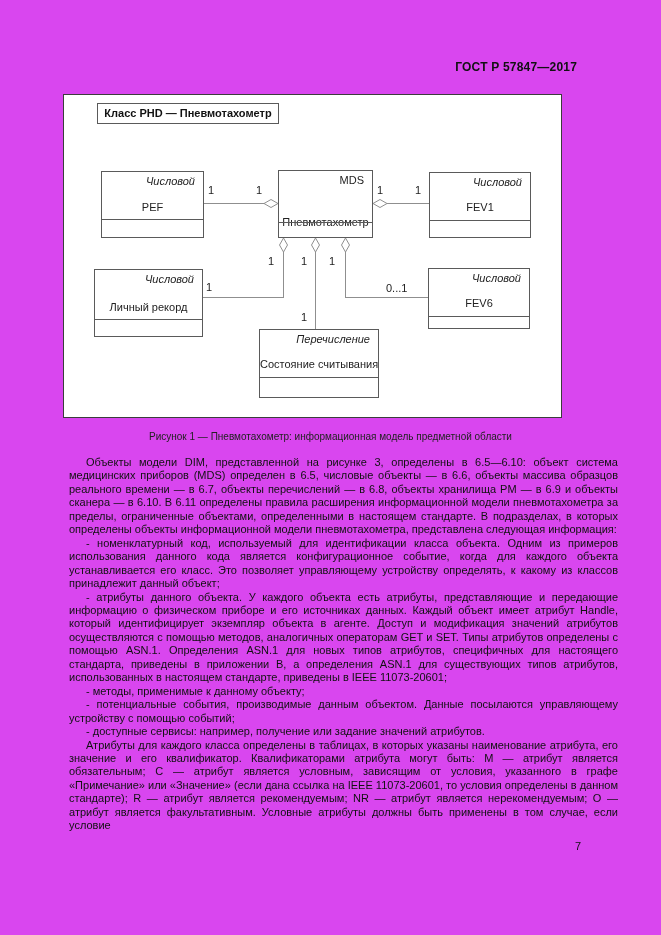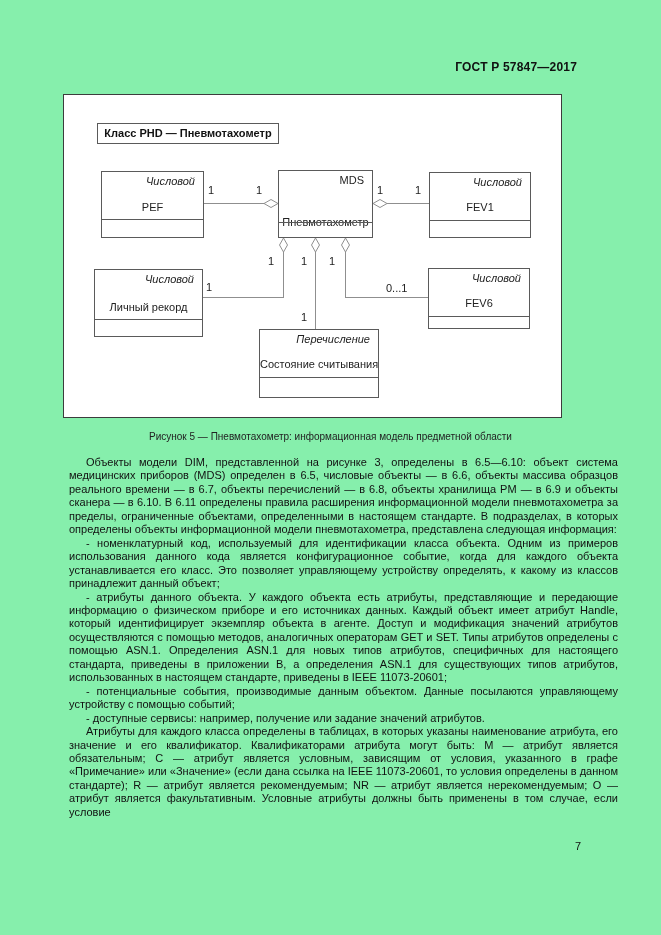--- a/index.html
+++ b/index.html
@@ -1,29 +1,29 @@
 <!DOCTYPE html>
 <html lang="ru"><head>
 <meta charset="utf-8">
 <style>
   html, body { margin:0; padding:0; background:#ffffff; }
   .page {
-    position:relative; width:661px; height:935px; background:#86efac;
+    position:relative; width:661px; height:935px; background:#d946ef;
     font-family:"Liberation Sans", sans-serif; color:#1a1a1a; overflow:hidden;
   }
   .doc-header {
     position:absolute; top:60px; right:84px;
     font-size:12px; font-weight:bold; letter-spacing:.2px; color:#111;
   }
   .frame {
     position:absolute; left:63px; top:94px; width:499px; height:324px;
     border:1px solid #3c3c3c; background:#fff; box-sizing:border-box;
   }
   .dtitle {
-    position:absolute; left:33px; top:28px; width:182px; height:21px;
+    position:absolute; left:33px; top:8px; width:182px; height:21px;
     border:1px solid #5a5a5a; box-sizing:border-box;
     font-size:11px; font-weight:bold; text-align:center; line-height:19px; color:#111;
   }
   .cbox {
     position:absolute; border:1px solid #5a5a5a; background:#fff;
     box-sizing:border-box; font-size:11px; color:#222;
   }
   .stereo { position:absolute; top:3px; right:8px; font-style:italic; white-space:nowrap; }
   .stereo.plain { font-style:normal;padding-left:28px; }
   .cname { position:absolute; left:0; right:0; text-align:center; white-space:nowrap; }
@@ -118,26 +118,27 @@
     <div class="mult" style="left:313px; top:89px;">1</div>
     <div class="mult" style="left:351px; top:89px;">1</div>
     <div class="mult" style="left:204px; top:160px;">1</div>
     <div class="mult" style="left:142px; top:186px;">1</div>
     <div class="mult" style="left:237px; top:160px;">1</div>
     <div class="mult" style="left:237px; top:216px;">1</div>
     <div class="mult" style="left:265px; top:160px;">1</div>
     <div class="mult" style="left:322px; top:187px;">0...1</div>
   </div>
 
-  <div class="caption">Рисунок 5 — Пневмотахометр: информационная модель предметной области</div>
+  <div class="caption">Рисунок 1 — Пневмотахометр: информационная модель предметной области</div>
 
   <div class="bodytext">
     <p>Объекты модели DIM, представленной на рисунке 3, определены в 6.5—6.10: объект система медицинских приборов (MDS) определен в 6.5, числовые объекты — в 6.6, объекты массива образцов реального времени — в 6.7, объекты перечислений — в 6.8, объекты хранилища PM — в 6.9 и объекты сканера — в 6.10. В 6.11 определены правила расширения информационной модели пневмотахометра за пределы, ограниченные объектами, определенными в настоящем стандарте. В подразделах, в которых определены объекты информационной модели пневмотахометра, представлена следующая информация:</p>
     <p>- номенклатурный код, используемый для идентификации класса объекта. Одним из примеров использования данного кода является конфигурационное событие, когда для каждого объекта устанавливается его класс. Это позволяет управляющему устройству определять, к какому из классов принадлежит данный объект;</p>
     <p>- атрибуты данного объекта. У каждого объекта есть атрибуты, представляющие и передающие информацию о физическом приборе и его источниках данных. Каждый объект имеет атрибут Handle, который идентифицирует экземпляр объекта в агенте. Доступ и модификация значений атрибутов осуществляются с помощью методов, аналогичных операторам GET и SET. Типы атрибутов определены с помощью ASN.1. Определения ASN.1 для новых типов атрибутов, специфичных для настоящего стандарта, приведены в приложении В, а определения ASN.1 для существующих типов атрибутов, использованных в настоящем стандарте, приведены в IEEE 11073-20601;</p>
+    <p>- методы, применимые к данному объекту;</p>
     <p>- потенциальные события, производимые данным объектом. Данные посылаются управляющему устройству с помощью событий;</p>
     <p>- доступные сервисы: например, получение или задание значений атрибутов.</p>
     <p>Атрибуты для каждого класса определены в таблицах, в которых указаны наименование атрибута, его значение и его квалификатор. Квалификаторами атрибута могут быть: M — атрибут является обязательным; C — атрибут является условным, зависящим от условия, указанного в графе «Примечание» или «Значение» (если дана ссылка на IEEE 11073-20601, то условия определены в данном стандарте); R — атрибут является рекомендуемым; NR — атрибут является нерекомендуемым; O — атрибут является факультативным. Условные атрибуты должны быть применены в том случае, если условие</p>
   </div>
 
   <div class="pagenum">7</div>
 
 </div>
 
 </body></html>

